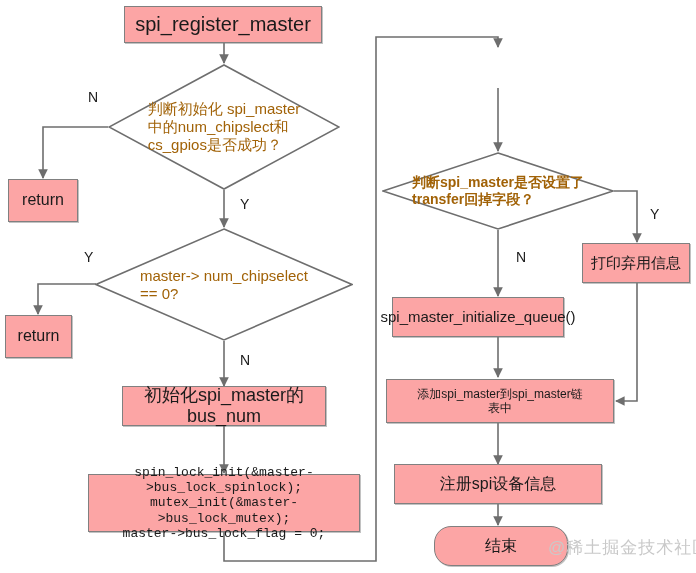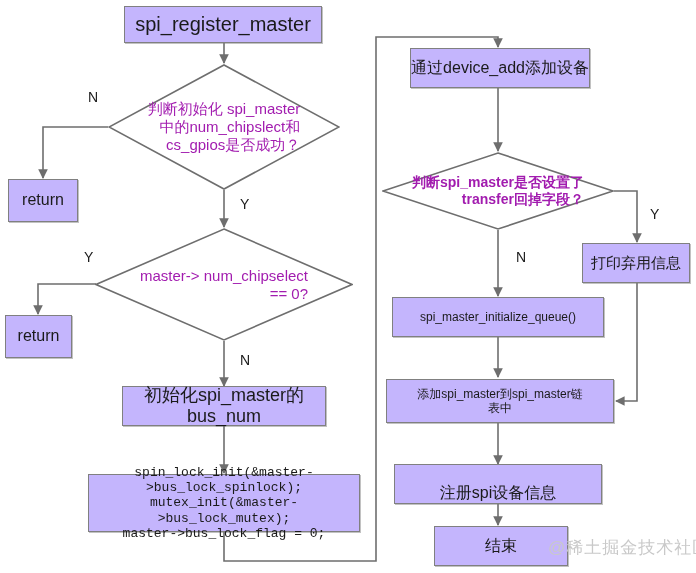--- a/index.html
+++ b/index.html
@@ -27,43 +27,43 @@
     box-sizing: border-box;
     display: flex;
     align-items: center;
     justify-content: center;
     text-align: center;
     color: #1a1a1a;
     line-height: 1.18;
   }
   .box {
     border: 1px solid #808080;
-    background: #c4b5fd;
+    background: #fca5a5;
     box-shadow: 1px 1px 0 rgba(120,120,120,0.45);
   }
   .diamond-wrap {
     position: absolute;
     box-sizing: border-box;
   }
   .diamond-wrap svg {
     position: absolute;
     left: 0; top: 0;
     width: 100%;
     height: 100%;
   }
   .diamond-label {
     position: absolute;
     left: 0; top: 0;
     width: 100%;
     height: 100%;
     display: flex;
     align-items: center;
     justify-content: center;
-    text-align: right;
-    color: #a21caf;
+    text-align: left;
+    color: #a16207;
     line-height: 1.2;
     padding: 0 6px;
     box-sizing: border-box;
   }
   .edge-label {
     position: absolute;
     color: #1a1a1a;
     font-size: 14px;
     line-height: 1;
   }
@@ -152,48 +152,45 @@
   </div>
 
   <div class="node box" style="left:122px; top:386px; width:204px; height:40px; font-size:18px;">
     <span>初始化spi_master的bus_num</span>
   </div>
 
   <div class="node box multiline" style="left:88px; top:474px; width:272px; height:58px; font-size:13px;font-family:Liberation Mono, monospace;">spin_lock_init(&amp;master-&gt;bus_lock_spinlock);
 mutex_init(&amp;master-&gt;bus_lock_mutex);
 master-&gt;bus_lock_flag = 0;</div>
 
-  <div class="node box" style="left:410px; top:48px; width:180px; height:40px; font-size:16px;">
-    <span>通过device_add添加设备</span>
-  </div>
 
   <div class="diamond-wrap" style="left:382px; top:152px; width:232px; height:78px;font-weight:bold;">
     <svg viewBox="0 0 232 78" preserveAspectRatio="none">
       <polygon points="116,1 231,39 116,77 1,39" fill="#ffffff" stroke="#6e6e6e" stroke-width="1.6"></polygon>
     </svg>
     <div class="diamond-label multiline" style="font-size:14px;">判断spi_master是否设置了
 transfer回掉字段？</div>
   </div>
 
   <div class="node box" style="left:582px; top:243px; width:108px; height:40px; font-size:15px;">
     <span>打印弃用信息</span>
   </div>
 
-  <div class="node box" style="left:392px; top:297px; width:212px; height:40px; font-size:12px;">
+  <div class="node box" style="left:392px; top:297px; width:172px; height:40px; font-size:15px;">
     <span>spi_master_initialize_queue()</span>
   </div>
 
   <div class="node box multiline" style="left:386px; top:379px; width:228px; height:44px; font-size:12px;">添加spi_master到spi_master链
 表中</div>
 
-  <div class="node box" style="left:394px; top:464px; width:208px; height:40px; font-size:16px;align-items:flex-end;">
+  <div class="node box" style="left:394px; top:464px; width:208px; height:40px; font-size:16px;">
     <span>注册spi设备信息</span>
   </div>
 
-  <div class="node box" style="left:434px; top:526px; width:134px; height:40px; font-size:16px;">
+  <div class="node box" style="left:434px; top:526px; width:134px; height:40px; font-size:16px;border-radius:17px;">
     <span>结束</span>
   </div>
 
   <div class="edge-label" style="left:88px; top:90px;">N</div>
   <div class="edge-label" style="left:240px; top:197px;">Y</div>
   <div class="edge-label" style="left:84px; top:250px;">Y</div>
   <div class="edge-label" style="left:240px; top:353px;">N</div>
   <div class="edge-label" style="left:650px; top:207px;">Y</div>
   <div class="edge-label" style="left:516px; top:250px;">N</div>
 

